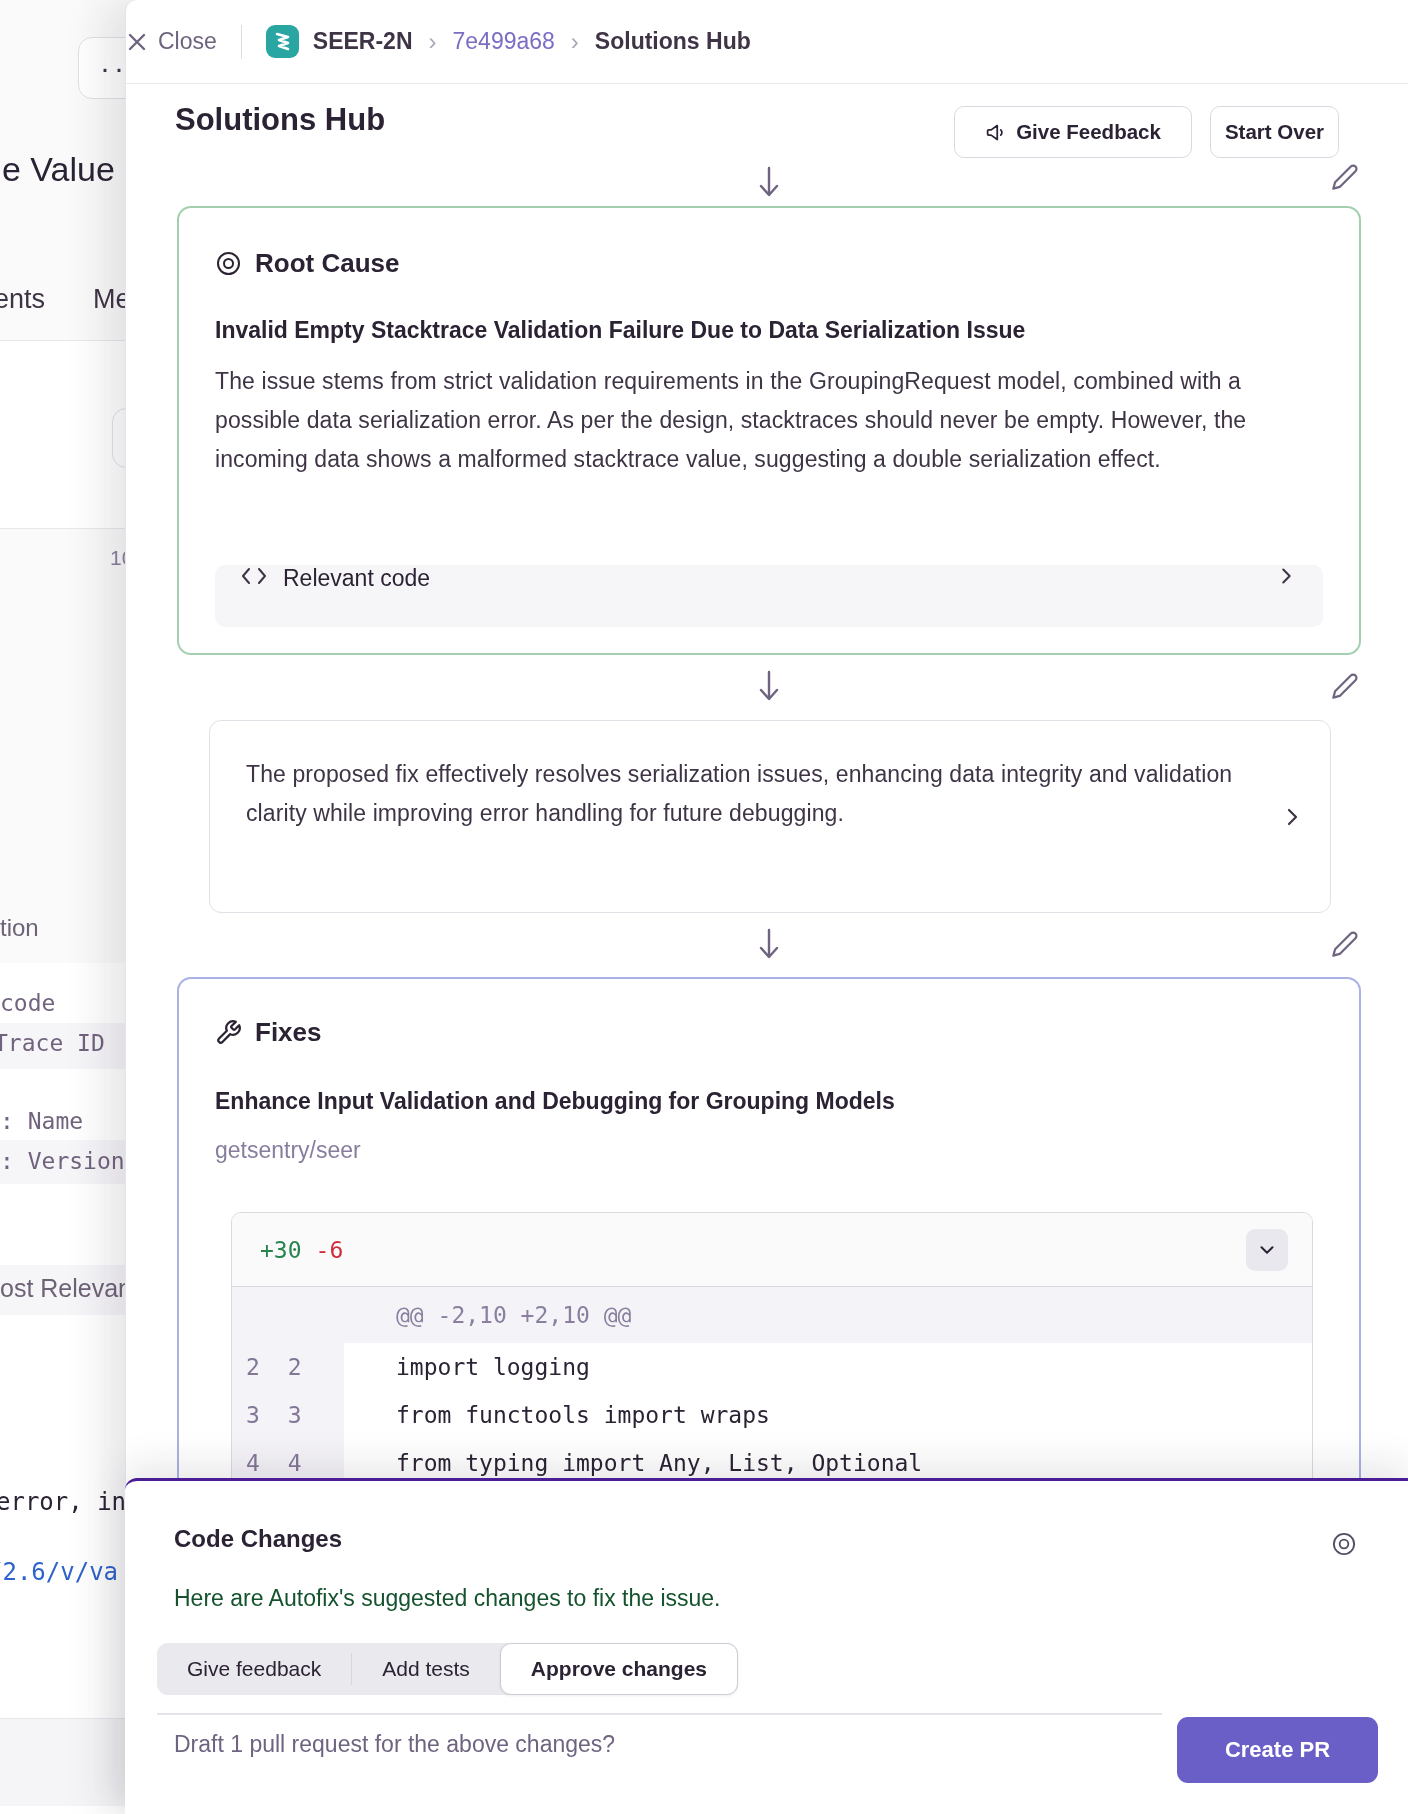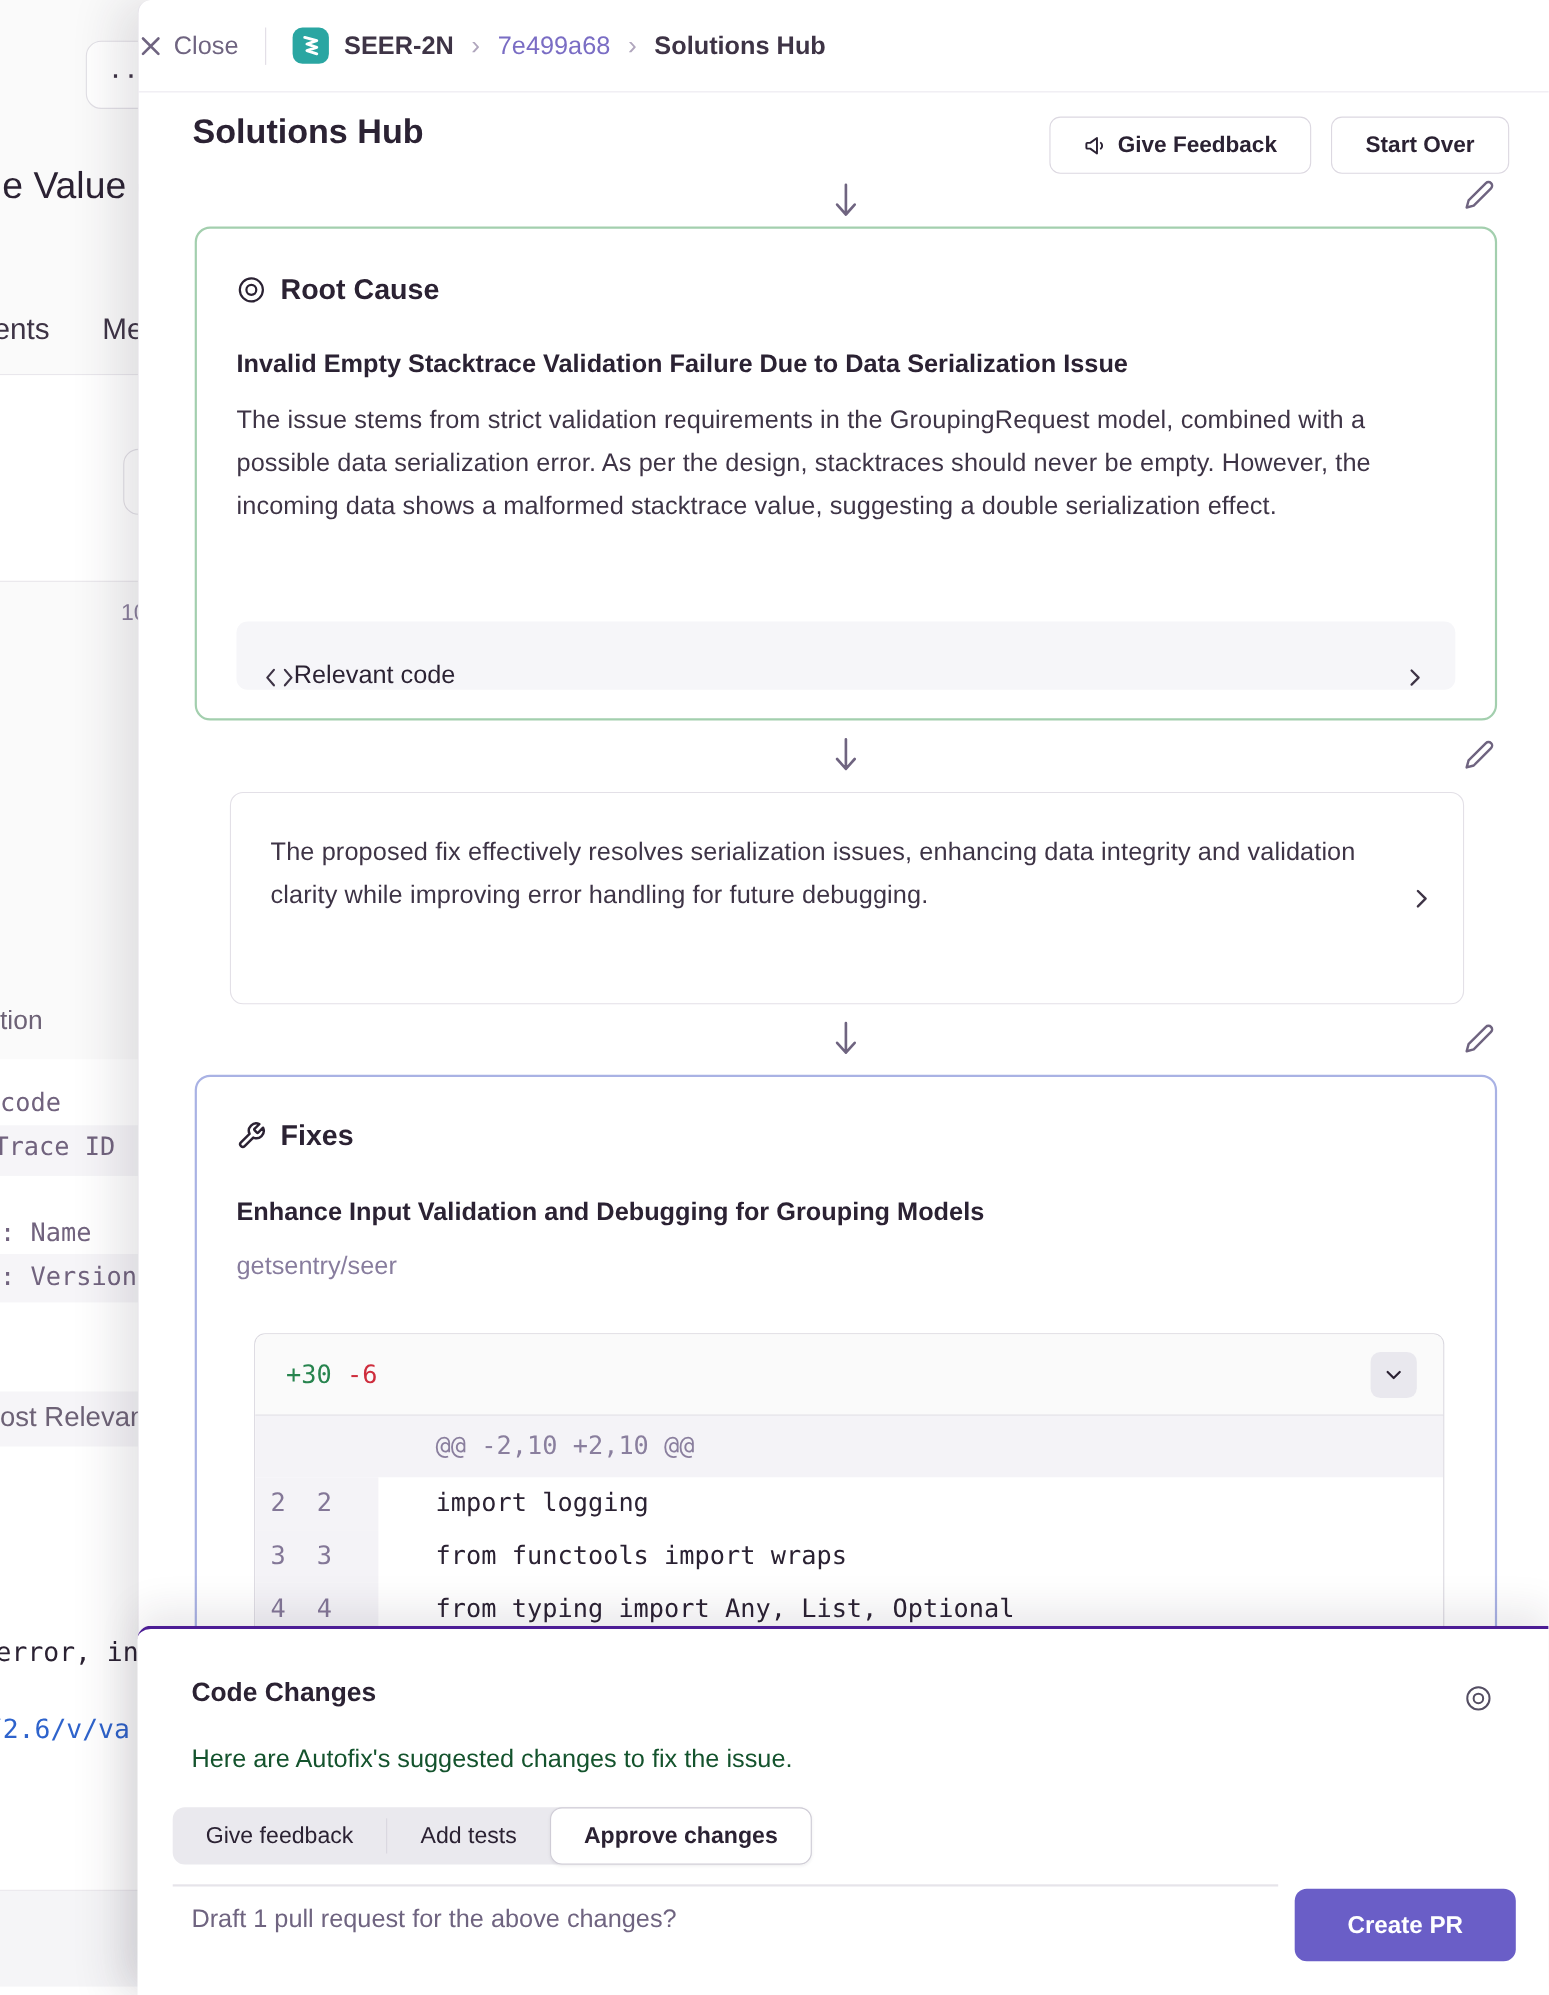--- a/index.html
+++ b/index.html
@@ -39,21 +39,21 @@
     font-size:20.5px;font-weight:700;color:#2b2233;box-sizing:border-box;cursor:pointer;}
   .flow-arrow{position:absolute;left:628px;}
   .pencil{position:absolute;left:1205px;cursor:pointer;}
 
   .card{position:absolute;background:#fff;box-sizing:border-box;}
   .card-green{left:51px;top:206px;width:1184px;height:449px;border:2px solid #a3cfae;border-radius:14px;padding:40px 36px;}
   .card-head{display:flex;align-items:center;gap:13px;font-size:26px;font-weight:700;color:#2b2233;}
   .card-title{font-size:23px;font-weight:700;color:#2b2233;margin-top:38px;}
   .card-body{font-size:23px;line-height:39px;color:#3e3446;margin-top:18px;max-width:1092px;letter-spacing:.1px;}
   .relrow{position:absolute;left:36px;right:36px;bottom:26px;height:62px;background:#f6f6f9;border-radius:10px;
-    display:flex;align-items:flex-end;padding:0 26px;cursor:pointer;}
+    display:flex;align-items:flex-start;gap:16px;padding:0 26px;cursor:pointer;}
   .relrow .lbl{font-size:23px;color:#2b2233;font-weight:500;}
   .spacer{flex:1;}
 
   .card-mid{left:83px;top:720px;width:1122px;height:193px;border:1.5px solid #e3e0e7;border-radius:12px;
     padding:34px 90px 34px 36px;cursor:pointer;}
   .card-mid .txt{font-size:23px;line-height:39px;color:#3e3446;max-width:990px;letter-spacing:.1px;}
   .mid-chev{position:absolute;right:26px;top:84px;}
 
   .card-blue{left:51px;top:977px;width:1184px;height:583px;border:2px solid #a9b2e4;border-radius:14px;padding:38px 36px;}
   .fix-title{font-size:23px;font-weight:700;color:#2b2233;margin-top:40px;}
@@ -157,21 +157,21 @@
 
   <div class="h1">Solutions Hub</div>
 
   <div class="hbtn" style="left:828px;width:238px;">
     <svg width="21" height="21" viewBox="0 0 24 24" fill="none" stroke="#2b2233" stroke-width="2" stroke-linecap="round" stroke-linejoin="round">
           <path d="M3 10v4a1 1 0 0 0 1 1h3l7 5V4L7 9H4a1 1 0 0 0-1 1z"></path>
           <path d="M18 9a4 4 0 0 1 0 6"></path>
         </svg>
     <span>Give Feedback</span>
   </div>
-  <div class="hbtn" style="left:1084px;width:162px;">
+  <div class="hbtn" style="left:1084px;width:129px;">
     <span>Start Over</span>
   </div>
 
   <div class="flow-arrow" style="top:166px;">
     <svg width="30" height="32" viewBox="0 0 30 32" fill="none" stroke="#6f6480" stroke-width="2.4" stroke-linecap="round" stroke-linejoin="round">
           <path d="M15 2 v25 M7 20 l8 9 8-9"></path>
         </svg>
   </div>
   <div class="pencil" style="top:163px;">
     <svg width="28" height="28" viewBox="0 0 24 24" fill="none" stroke="#6f6480" stroke-width="1.9" stroke-linecap="round" stroke-linejoin="round">

